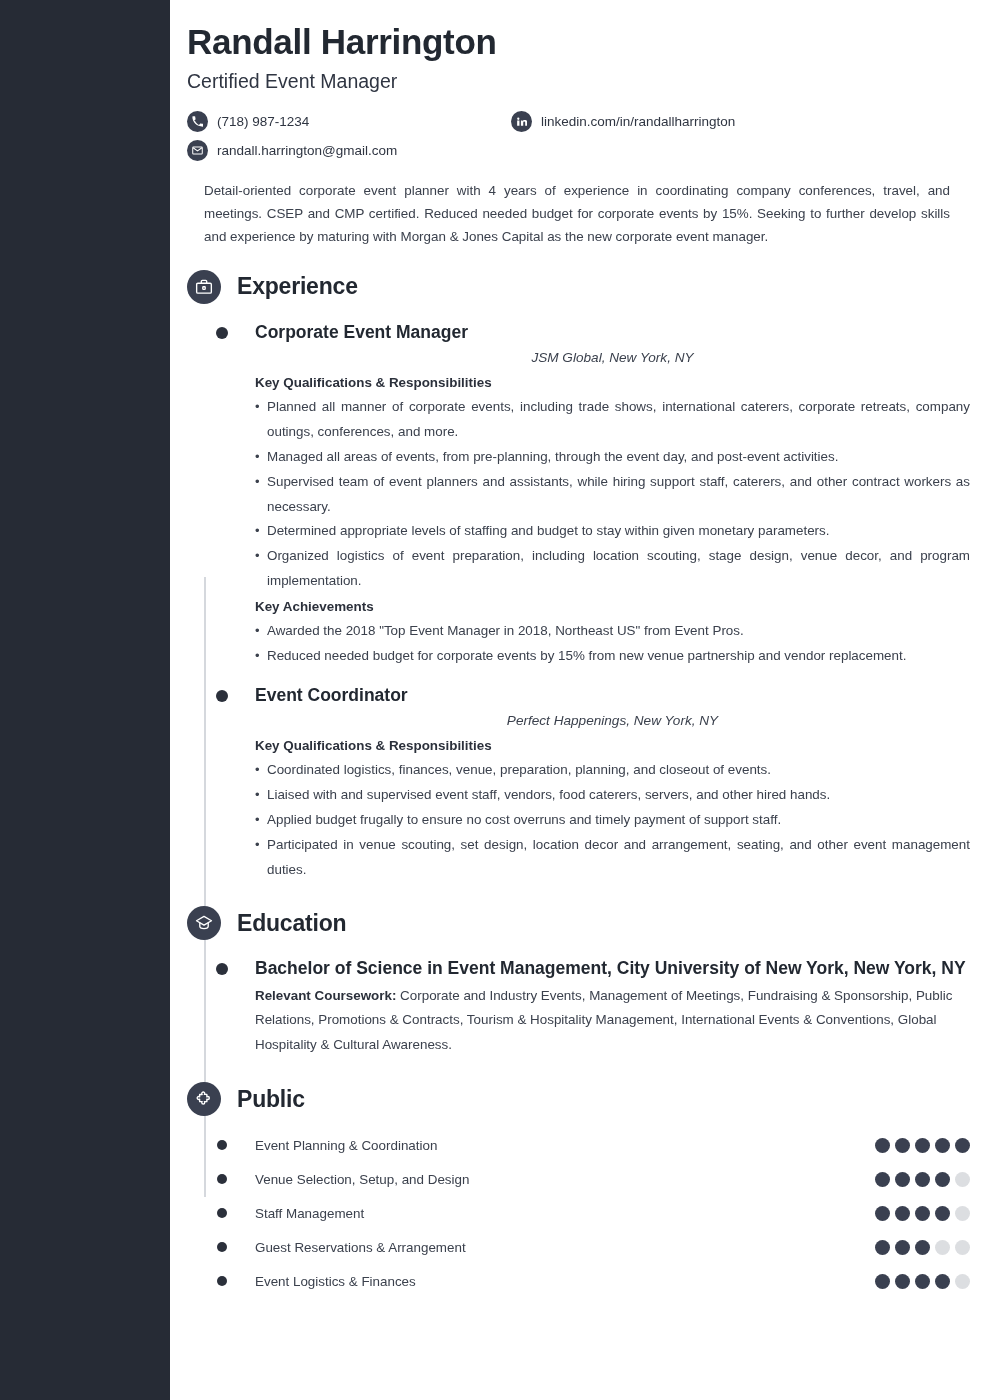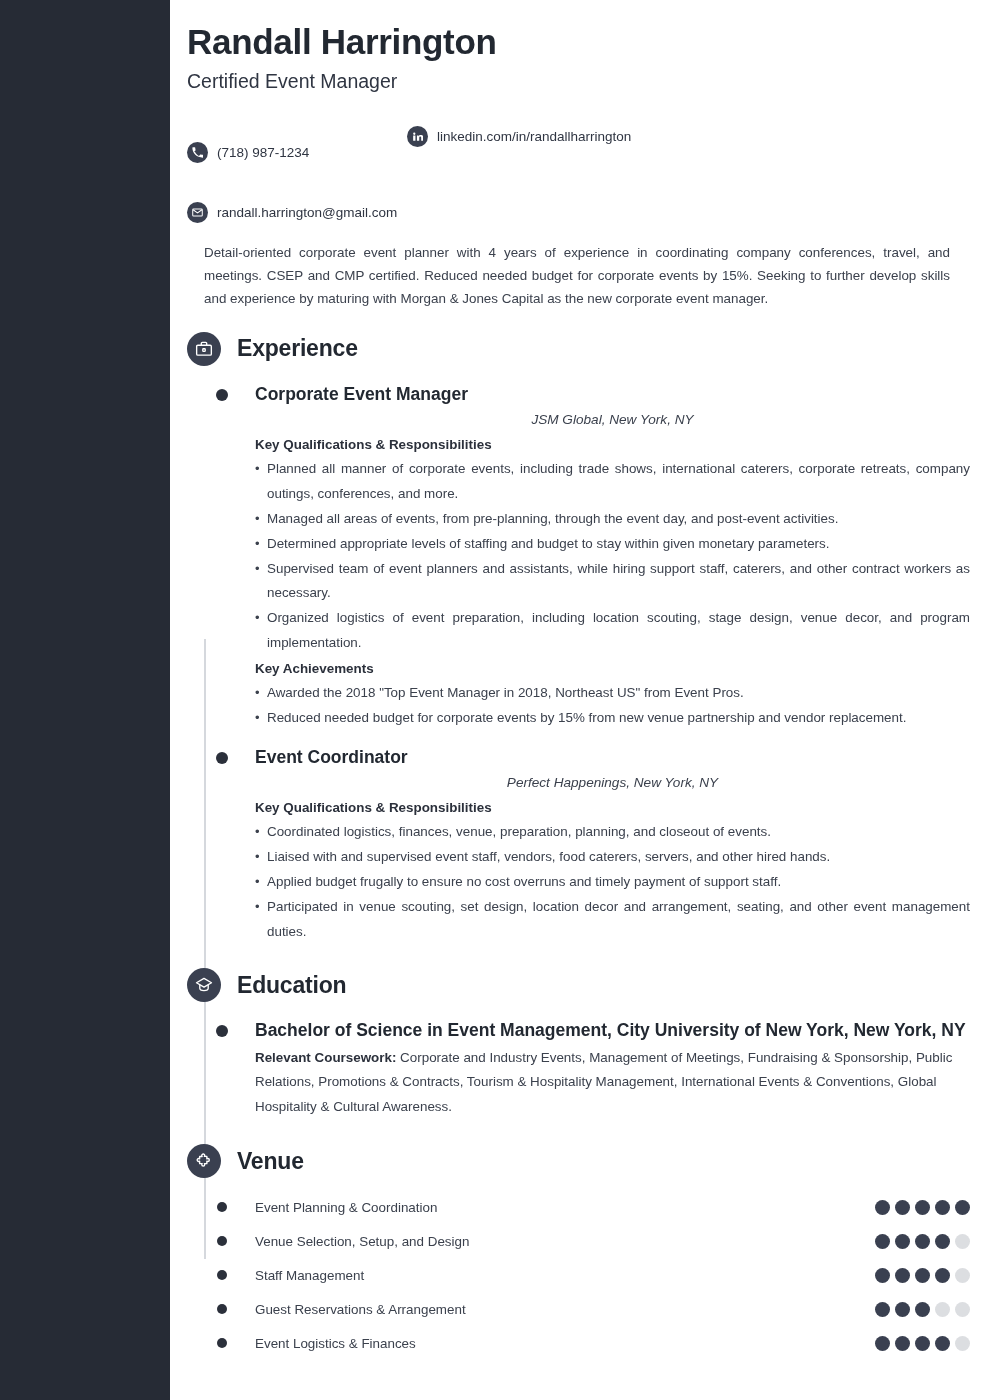--- a/index.html
+++ b/index.html
@@ -66,21 +66,21 @@
     display: flex;
     align-items: center;
     margin-bottom: 8px;
   }
   .contact-item {
     display: flex;
     align-items: center;
     font-size: 13.5px;
     color: #2f3542;
   }
-  .contact-item.c1 { width: 220px; margin-top: 31px; }
+  .contact-item.c1 { width: 324px; }
   .cicon {
     width: 21px; height: 21px;
     border-radius: 50%;
     background: #3a4050;
     display: inline-flex;
     align-items: center;
     justify-content: center;
     margin-right: 9px;
     flex: 0 0 auto;
   }
@@ -319,22 +319,22 @@
 
         <div class="entry" style="margin-top:10px;">
           <span class="dot"></span>
           <div class="entry-title">Corporate Event Manager</div>
           <div class="entry-sub">JSM Global, New York, NY</div>
 
           <div class="sub-head">Key Qualifications &amp; Responsibilities</div>
           <ul class="bullets">
             <li>Planned all manner of corporate events, including trade shows, international caterers, corporate retreats, company outings, conferences, and more.</li>
             <li>Managed all areas of events, from pre-planning, through the event day, and post-event activities.</li>
+            <li>Supervised team of event planners and assistants, while hiring support staff, caterers, and other contract workers as necessary.</li>
             <li>Determined appropriate levels of staffing and budget to stay within given monetary parameters.</li>
-            <li>Supervised team of event planners and assistants, while hiring support staff, caterers, and other contract workers as necessary.</li>
             <li>Organized logistics of event preparation, including location scouting, stage design, venue decor, and program implementation.</li>
           </ul>
 
           <div class="sub-head">Key Achievements</div>
           <ul class="bullets">
             <li>Awarded the 2018 "Top Event Manager in 2018, Northeast US" from Event Pros.</li>
             <li>Reduced needed budget for corporate events by 15% from new venue partnership and vendor replacement.</li>
           </ul>
         </div>
 
@@ -378,21 +378,21 @@
     </div>
 
     <div class="section">
 
       <div class="section-head" style="margin-top:18px;">
         <span class="sec-icon">
           <svg width="18" height="18" viewBox="0 0 24 24" fill="none" stroke="#ffffff" stroke-width="1.8" stroke-linejoin="round">
             <path d="M9.6 3.2a2 2 0 0 1 3.4 1.4c0 .5-.2.9-.5 1.3h3.3v3.3c.4-.3.8-.5 1.3-.5a2 2 0 0 1 0 4c-.5 0-.9-.2-1.3-.5v3.3h-3.3c.3.4.5.8.5 1.3a2 2 0 0 1-4 0c0-.5.2-.9.5-1.3H6.2v-3.3c-.4.3-.8.5-1.3.5a2 2 0 0 1 0-4c.5 0 .9.2 1.3.5V6h3.3c-.3-.4-.5-.8-.5-1.3 0-.6.2-1.1.6-1.5z"></path>
           </svg>
         </span>
-        <span class="sec-title">Venue</span>
+        <span class="sec-title">Public</span>
       </div>
 
       <div class="skills-list" style="margin-top:6px;">
         <div class="skill-row">
           <span class="dot"></span>
           <span class="skill-name">Event Planning &amp; Coordination</span>
           <span class="skill-dots">
             <span class="sd on"></span>
             <span class="sd on"></span>
             <span class="sd on"></span>

